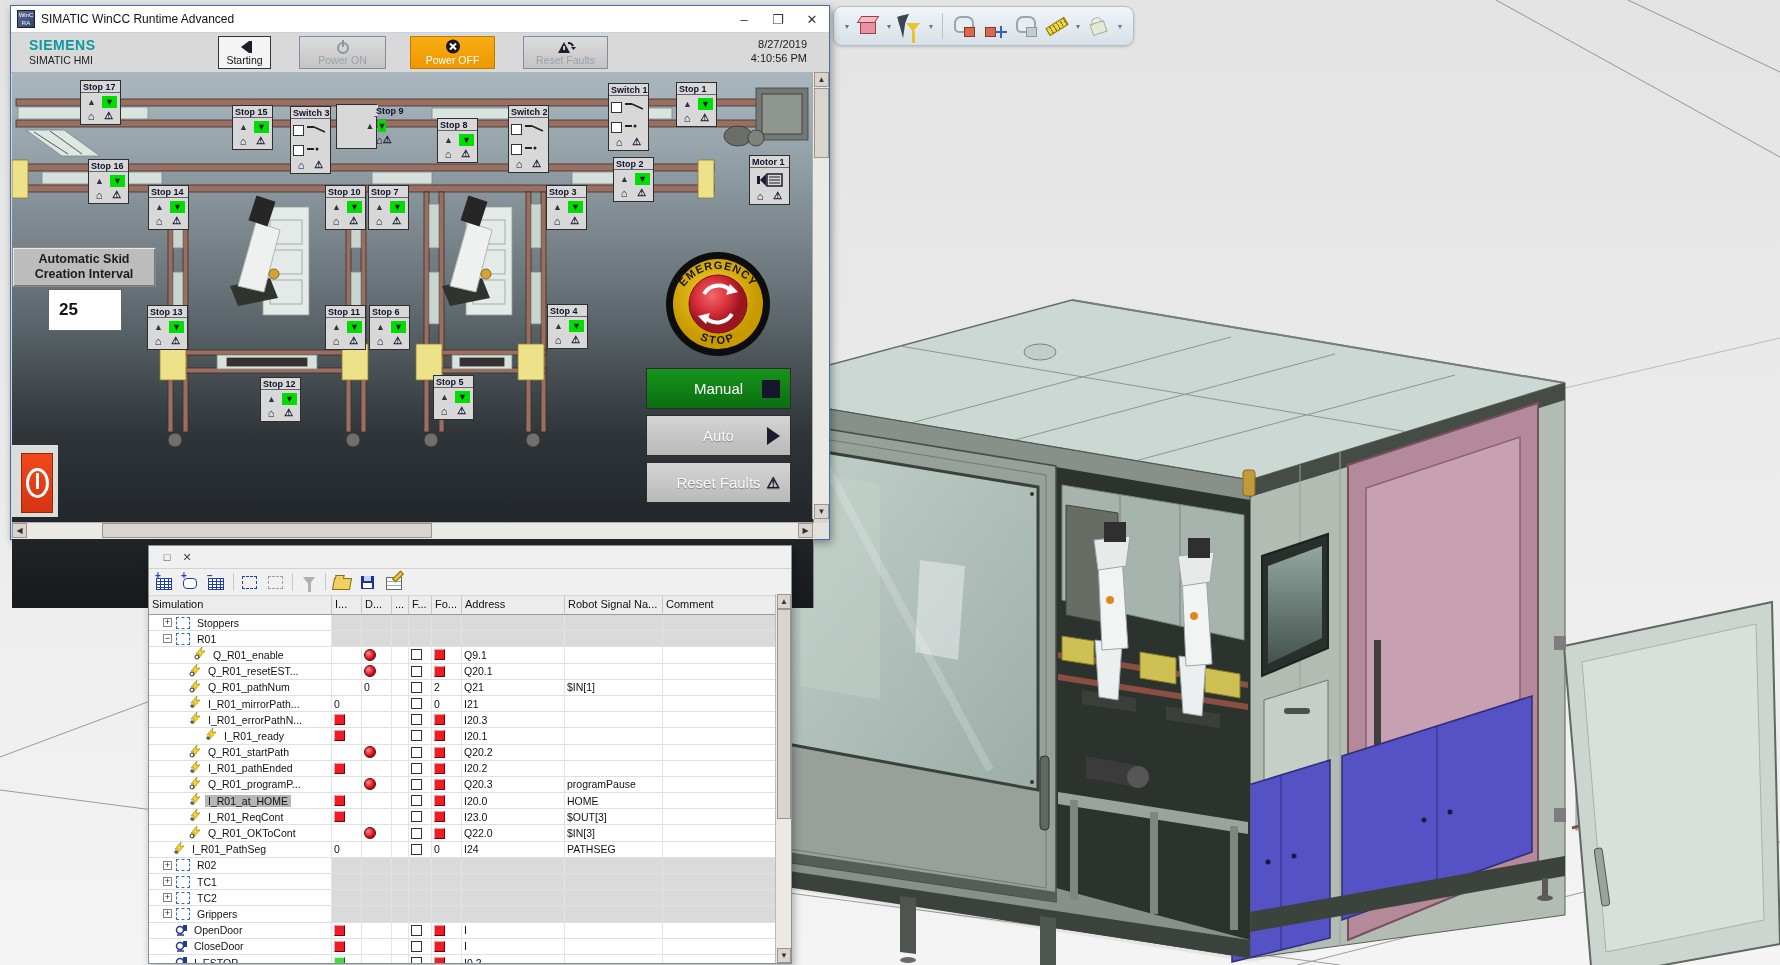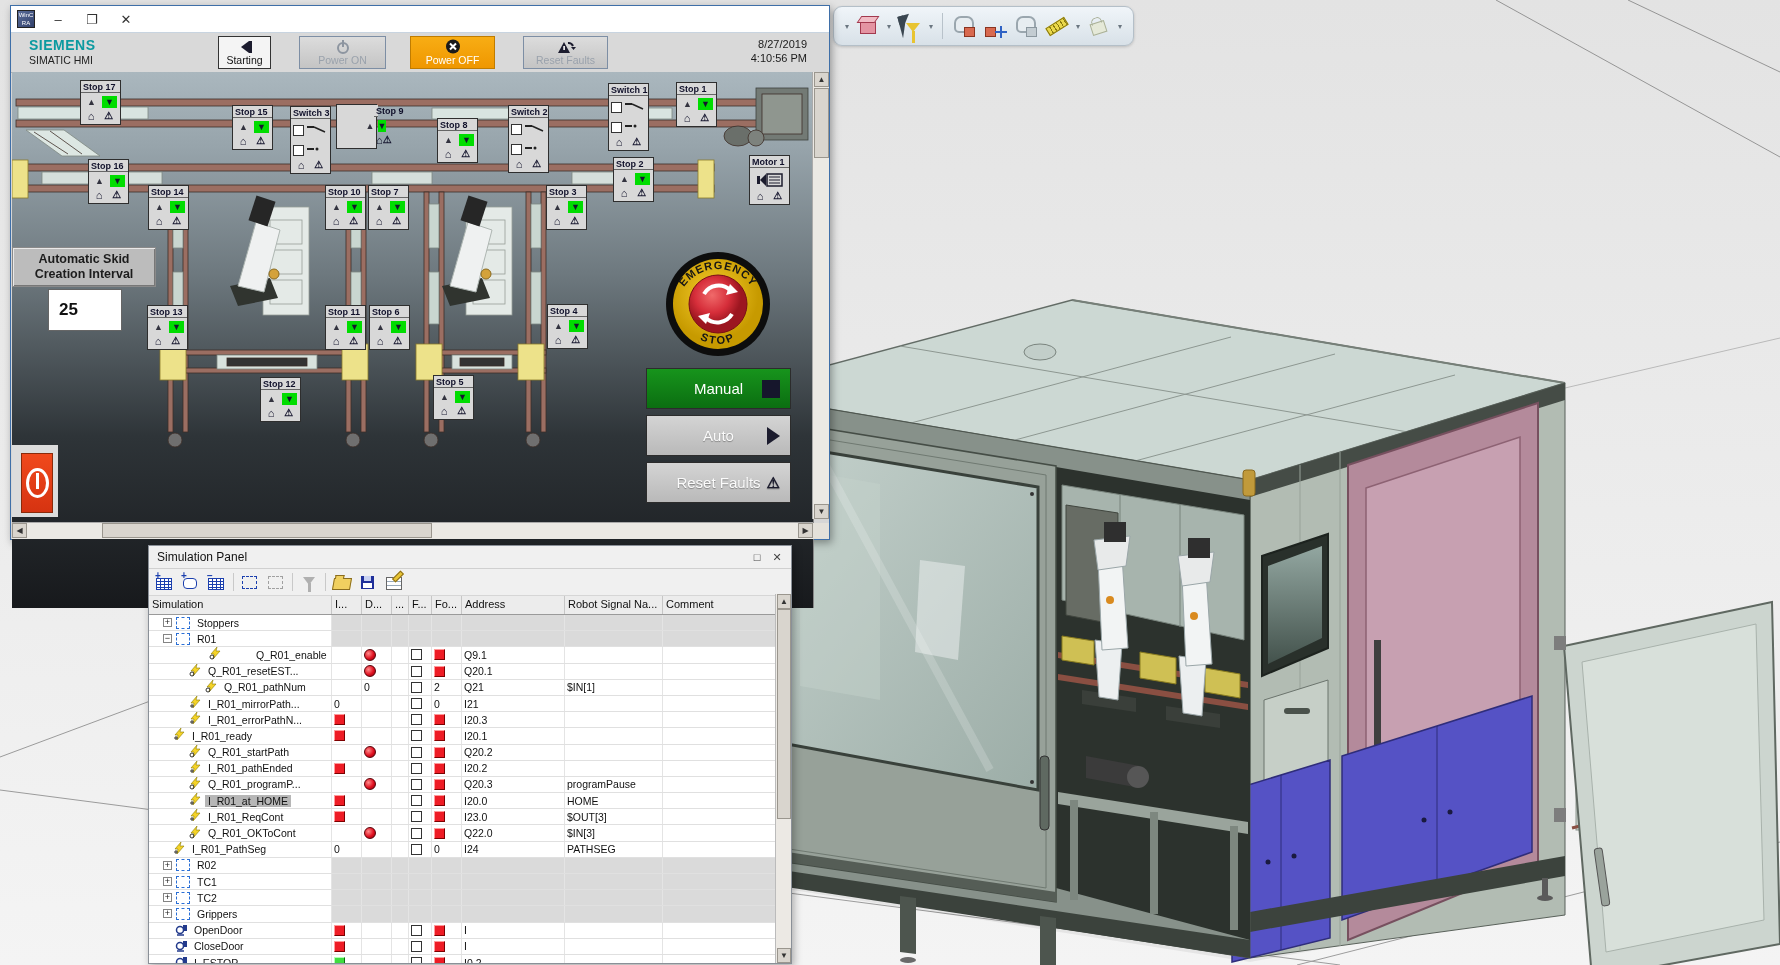--- a/index.html
+++ b/index.html
@@ -327,20 +327,21 @@
     <span class="tb-caret">▾</span>
     <span class="cicon">
       <span class="bucket"></span>
     </span>
     <span class="tb-caret">▾</span>
   </div>
 
 <div class="wincc">
   <div class="wtitle">
     <span class="appico">WinC<br>RA</span>
+    <span class="ttl">SIMATIC WinCC Runtime Advanced</span>
     <span class="wctl">–</span>
     <span class="wctl">❐</span>
     <span class="wctl">✕</span>
   </div>
   <div class="wheader">
     <div class="brand">SIEMENS</div>
     <div class="brand-sub">SIMATIC HMI</div>
     <div>
         <div class="hbtn primary" style="left: 207px; width: 53px;">
           <span class="hicon">
@@ -820,21 +821,20 @@
       <div class="sbtn" style="left:0;top:0">◀</div>
       <div class="thumb" style="left:90px;top:0;width:330px;height:15px"></div>
       <div class="sbtn" style="right:0;top:0">▶</div>
     </div>
     <div class="corner"></div>
   </div>
 </div>
 
 <div class="simpanel">
   <div class="sp-title">
-    <span class="t">Simulation Panel</span>
     <span class="sp-ctl">□</span>
     <span class="sp-ctl">✕</span>
   </div>
   <div class="sp-toolbar">
       <span class="ticon">
         <span class="tgrid"></span>
         <span class="tbadge">+</span>
       </span>
       <span class="ticon">
         <span class="tnode"></span>
@@ -902,21 +902,21 @@
         <div class="cell val"></div>
         <div class="cell val"></div>
         <div class="cell val"></div>
         <div class="cell val"></div>
         <div class="cell val"></div>
         <div class="cell val"></div>
         <div class="cell val"></div>
         <div class="cell val"></div>
       </div>
       <div class="srow">
-        <div class="cell" style="padding-left: 60px; gap: 28px;">
+        <div class="cell" style="padding-left: 45px;">
           <span class="sigicon"><svg width="13" height="13">
               <polygon points="8,0 2,7 5,7 4,12 11,4 7,4" fill="#f5d327" stroke="#8a7a00" stroke-width="0.6"></polygon>
               <circle cx="3" cy="10" r="2" fill="none" stroke="#333"></circle>
             </svg></span>
           <span class="namebox">Q_R01_enable</span>
         </div>
         <div class="cell val"></div>
         <div class="cell val">
           <span class="led"></span>
         </div>
@@ -948,21 +948,21 @@
           <span class="cbox"></span>
         </div>
         <div class="cell val">
           <span class="redind"></span>
         </div>
         <div class="cell val">Q20.1</div>
         <div class="cell val"></div>
         <div class="cell val"></div>
       </div>
       <div class="srow">
-        <div class="cell" style="padding-left: 56px;">
+        <div class="cell" style="padding-left: 40px;">
           <span class="sigicon"><svg width="13" height="13">
               <polygon points="8,0 2,7 5,7 4,12 11,4 7,4" fill="#f5d327" stroke="#8a7a00" stroke-width="0.6"></polygon>
               <circle cx="3" cy="10" r="2" fill="none" stroke="#333"></circle>
             </svg></span>
           <span class="namebox">Q_R01_pathNum</span>
         </div>
         <div class="cell val"></div>
         <div class="cell val">0</div>
         <div class="cell val"></div>
         <div class="cell val">
@@ -1009,21 +1009,21 @@
           <span class="cbox"></span>
         </div>
         <div class="cell val">
           <span class="redind"></span>
         </div>
         <div class="cell val">I20.3</div>
         <div class="cell val"></div>
         <div class="cell val"></div>
       </div>
       <div class="srow">
-        <div class="cell" style="padding-left: 24px;">
+        <div class="cell" style="padding-left: 56px;">
           <span class="sigicon"><svg width="13" height="13">
               <polygon points="8,0 2,7 5,7 4,12 11,4 7,4" fill="#f5d327" stroke="#8a7a00" stroke-width="0.6"></polygon>
               <path d="M1,10 h4 M3,8 v4" stroke="#333"></path>
             </svg></span>
           <span class="namebox">I_R01_ready</span>
         </div>
         <div class="cell val">
           <span class="redind"></span>
         </div>
         <div class="cell val"></div>

